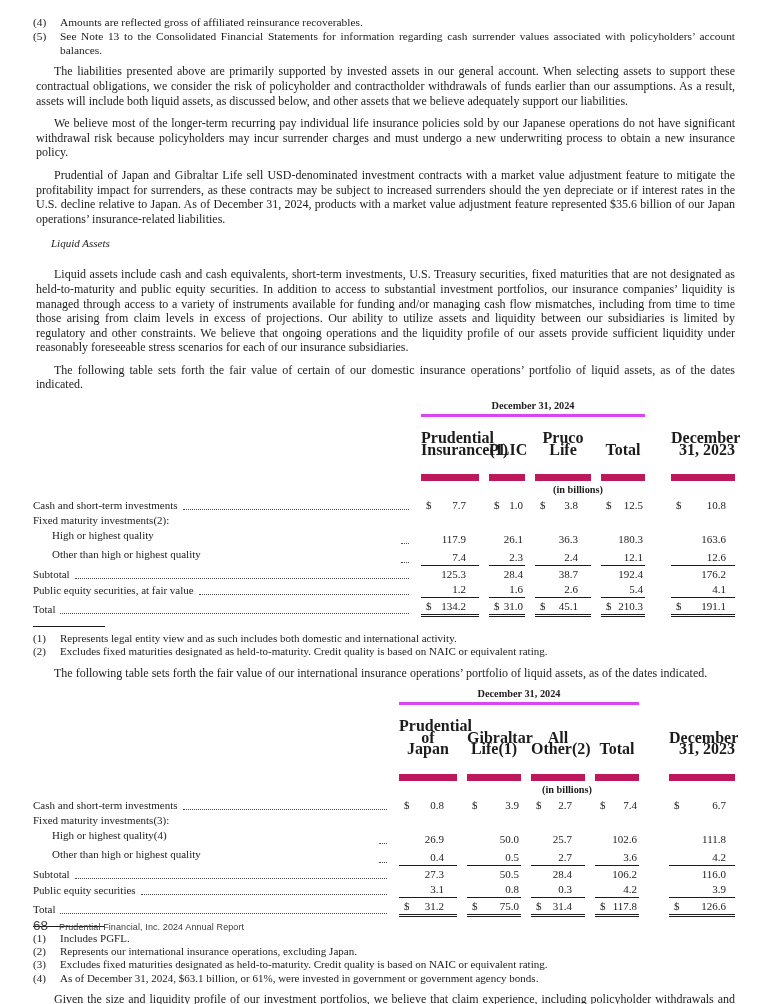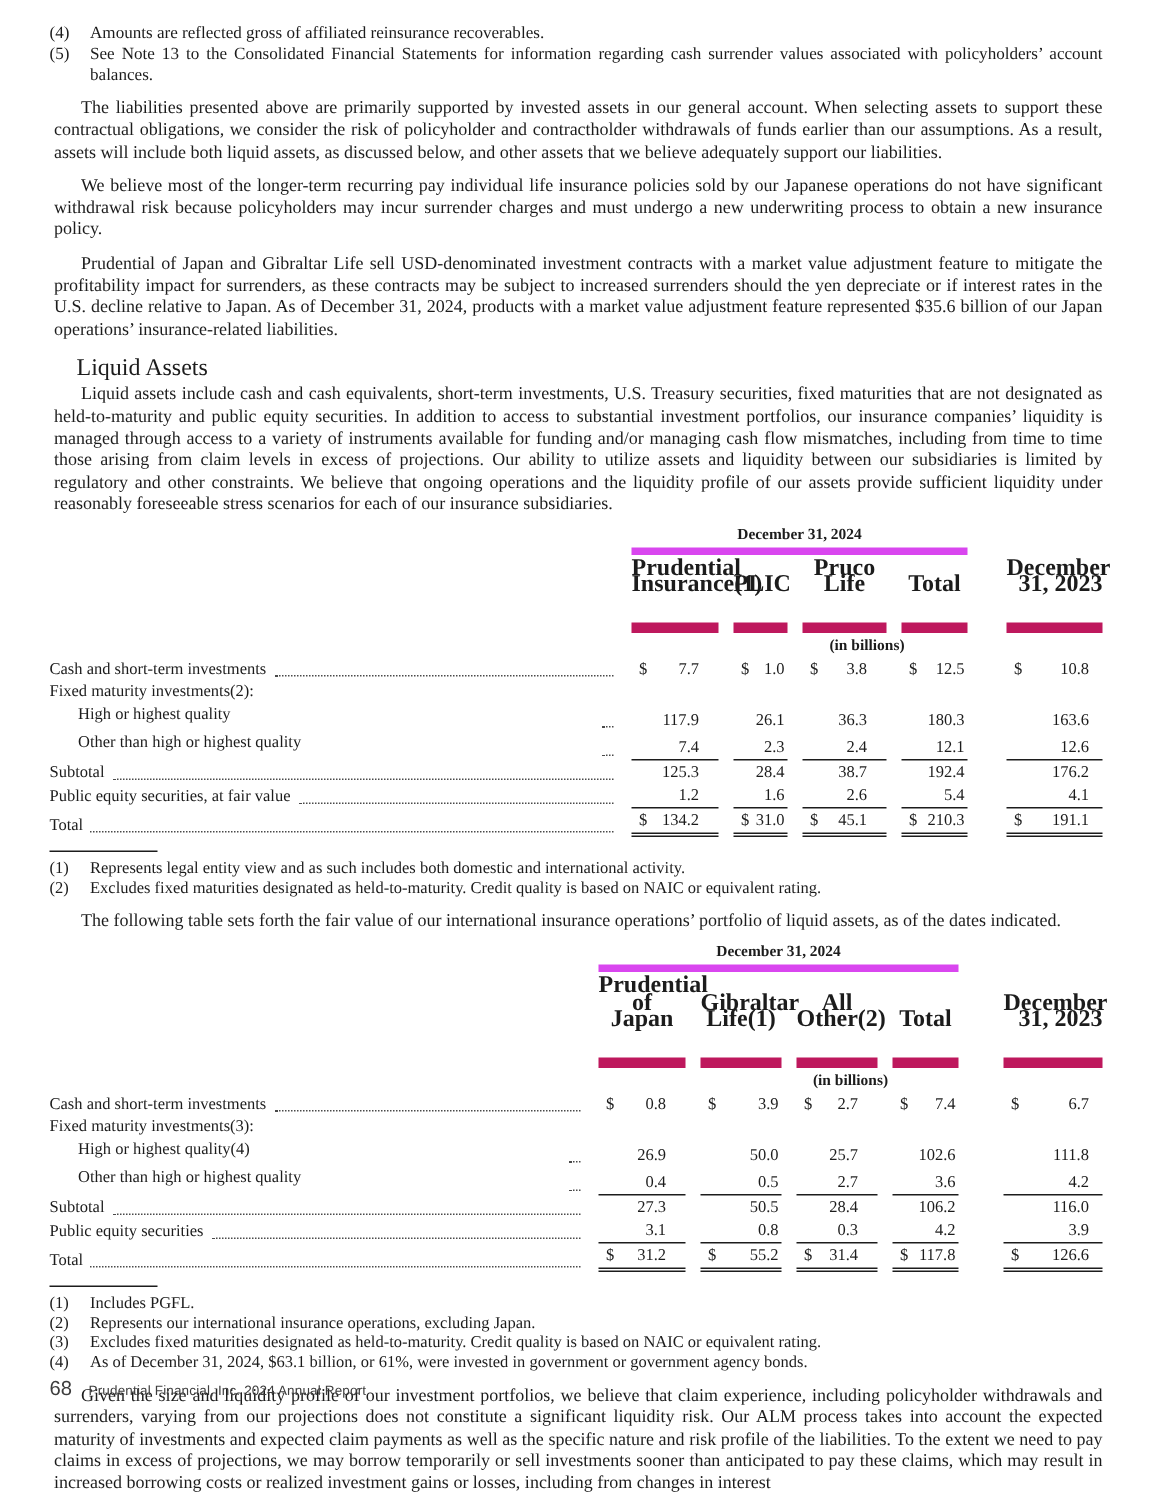--- a/index.html
+++ b/index.html
@@ -16,34 +16,34 @@
   .fn-item .fn-text { flex:1; text-align:justify; }
   .top-notes { margin-bottom:7px; }
 
   p.body {
     font-size:12px; line-height:14.6px; text-align:justify;
     text-indent:18px; margin:0 0 8px 3px;
   }
   p.mb12 { margin-bottom:11px; }
 
   .section-heading {
-    font-size:16px; margin:7px 0 0 18px;
+    font-style:italic; font-size:11px; margin:7px 0 18px 18px;
   }
 
   
   .ftable { margin:2px 0 0 0; }
   .trow {
     display:grid; column-gap:10px; align-items:end;
   }
   .t1 .trow { grid-template-columns: 1fr 58px 36px 56px 44px 6px 64px; }
   .t2 .trow { grid-template-columns: 1fr 58px 54px 54px 44px 10px 66px; }
 
   .group-h {
     grid-column:2/6; text-align:center; font-weight:700; font-size:10.3px;
-    line-height:12px; border-bottom:5px solid #d946ef; padding-bottom:2px; margin-bottom:3px;
+    line-height:12px; border-bottom:3px solid #d946ef; padding-bottom:2px; margin-bottom:15px;
   }
   .colh {
     text-align:center; font-weight:700; font-size:16px; line-height:11.6px;
     border-bottom:7px solid #be185d; align-self:end; padding-bottom:19px;
   }
   .colh.col5 { grid-column:7;text-align:right; }
   .units { grid-column:2/8; text-align:center; font-weight:700; font-size:10.3px; padding:3px 0 3px; }
 
   .rlabel { display:flex; align-items:baseline; font-size:11px; line-height:15px; min-width:0; }
   .rlabel.ind { padding-left:19px;flex-direction:column; }
@@ -92,20 +92,21 @@
       </div>
     </div>
 
     <p class="body">The liabilities presented above are primarily supported by invested assets in our general account. When selecting assets to support these contractual obligations, we consider the risk of policyholder and contractholder withdrawals of funds earlier than our assumptions. As a result, assets will include both liquid assets, as discussed below, and other assets that we believe adequately support our liabilities.</p>
     <p class="body">We believe most of the longer-term recurring pay individual life insurance policies sold by our Japanese operations do not have significant withdrawal risk because policyholders may incur surrender charges and must undergo a new underwriting process to obtain a new insurance policy.</p>
     <p class="body mb12">Prudential of Japan and Gibraltar Life sell USD-denominated investment contracts with a market value adjustment feature to mitigate the profitability impact for surrenders, as these contracts may be subject to increased surrenders should the yen depreciate or if interest rates in the U.S. decline relative to Japan. As of December 31, 2024, products with a market value adjustment feature represented $35.6 billion of our Japan operations’ insurance-related liabilities.</p>
 
     <div class="section-heading">Liquid Assets</div>
 
     <p class="body">Liquid assets include cash and cash equivalents, short-term investments, U.S. Treasury securities, fixed maturities that are not designated as held-to-maturity and public equity securities. In addition to access to substantial investment portfolios, our insurance companies’ liquidity is managed through access to a variety of instruments available for funding and/or managing cash flow mismatches, including from time to time those arising from claim levels in excess of projections. Our ability to utilize assets and liquidity between our subsidiaries is limited by regulatory and other constraints. We believe that ongoing operations and the liquidity profile of our assets provide sufficient liquidity under reasonably foreseeable stress scenarios for each of our insurance subsidiaries.</p>
+    <p class="body">The following table sets forth the fair value of certain of our domestic insurance operations’ portfolio of liquid assets, as of the dates indicated.</p>
 
     <div class="ftable t1">
       <div class="trow">
         <div></div>
         <div class="group-h">December 31, 2024</div>
       </div>
       <div class="trow">
         <div></div>
         <div class="colh">Prudential Insurance(1)</div>
         <div class="colh">PLIC</div>
@@ -434,21 +435,21 @@
         <div class="rlabel">
             <span class="lt">Total</span>
             <span class="dots"></span>
           </div>
         <div class="cell col1">
             <span class="cur">$</span>
             <span class="num">31.2</span>
           </div>
         <div class="cell col2">
             <span class="cur">$</span>
-            <span class="num">55.2</span>
+            <span class="num">75.0</span>
           </div>
         <div class="cell col3">
             <span class="cur">$</span>
             <span class="num">31.4</span>
           </div>
         <div class="cell col4">
             <span class="cur">$</span>
             <span class="num">117.8</span>
           </div>
         <div class="cell col5">

